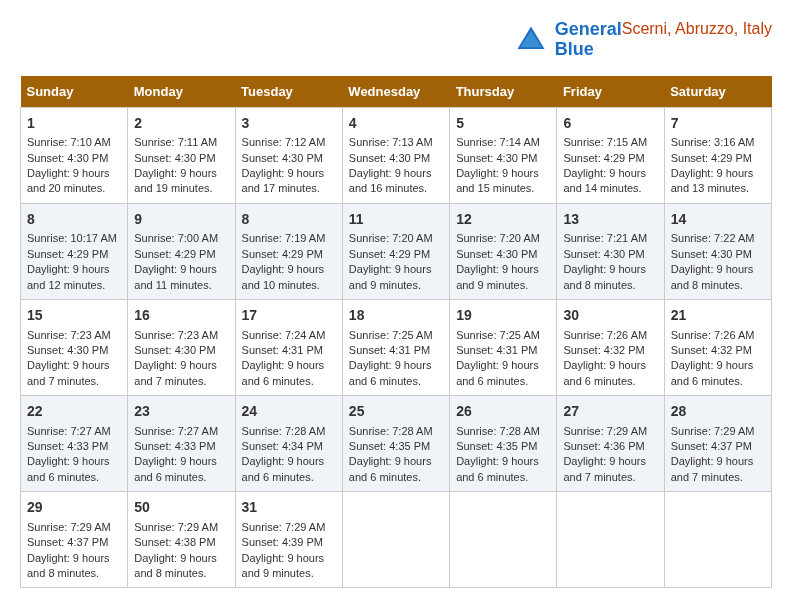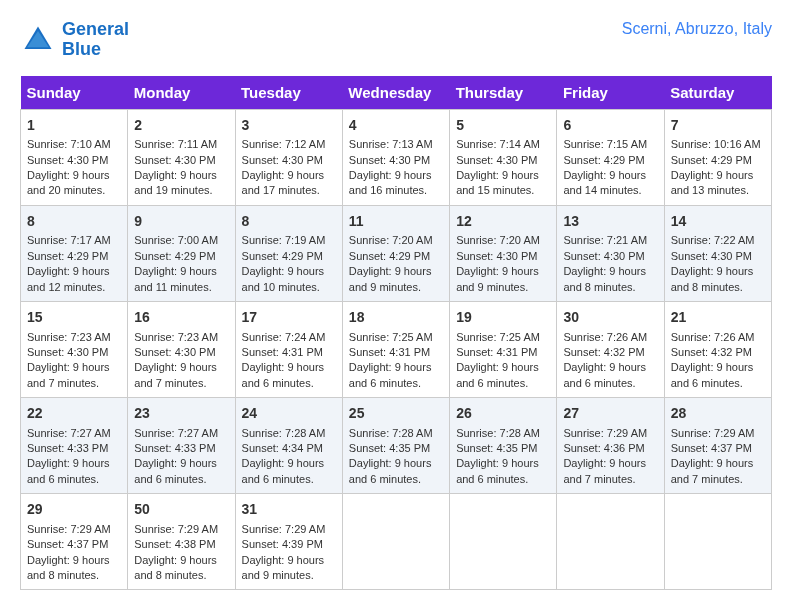--- a/index.html
+++ b/index.html
@@ -5,21 +5,21 @@
     * { box-sizing: border-box; margin: 0; padding: 0; }
     body {
       font-family: Arial, sans-serif;
       background: #fff;
       width: 792px;
       min-height: 612px;
       padding: 20px;
     }
     .header {
       display: flex;
-      justify-content: space-between;
+      justify-content: flex-end;
       align-items: flex-start;
       margin-bottom: 16px;
     }
     .logo {
       display: flex;
       align-items: center;
       gap: 6px;
     }
     .logo-text {
       font-size: 18px;
@@ -37,33 +37,33 @@
     .title-block {
       text-align: right;
     }
     .month-title {
       font-size: 36px;
       font-weight: bold;
       color: #333;
     }
     .location {
       font-size: 16px;
-      color: #3b82f6;
+      color: #c2410c;
     }
     table {
       width: 100%;
       border-collapse: collapse;
       font-size: 11px;
     }
     th {
-      background-color: #6d28d9;
+      background-color: #a16207;
       color: #fff;
       padding: 8px 6px;
       text-align: left;
-      font-size: 15px;
+      font-size: 13px;
       font-weight: bold;
     }
     td {
       vertical-align: top;
       padding: 6px;
       border: 1px solid #ccc;
       width: 14.28%;
       min-height: 80px;
       color: #333;
       line-height: 1.4;
@@ -148,29 +148,29 @@
         <span>Daylight: 9 hours and 15 minutes.</span>
       </td>
         <td>
         <span class="day-num">6</span>
         <span>Sunrise: 7:15 AM</span><br>
         <span>Sunset: 4:29 PM</span><br>
         <span>Daylight: 9 hours and 14 minutes.</span>
       </td>
         <td>
         <span class="day-num">7</span>
-        <span>Sunrise: 10:16 AM</span><br>
+        <span>Sunrise: 3:16 AM</span><br>
         <span>Sunset: 4:29 PM</span><br>
         <span>Daylight: 9 hours and 13 minutes.</span>
       </td>
       </tr>
       <tr>
         <td>
         <span class="day-num">8</span>
-        <span>Sunrise: 7:17 AM</span><br>
+        <span>Sunrise: 10:17 AM</span><br>
         <span>Sunset: 4:29 PM</span><br>
         <span>Daylight: 9 hours and 12 minutes.</span>
       </td>
         <td>
         <span class="day-num">9</span>
         <span>Sunrise: 7:00 AM</span><br>
         <span>Sunset: 4:29 PM</span><br>
         <span>Daylight: 9 hours and 11 minutes.</span>
       </td>
         <td>

